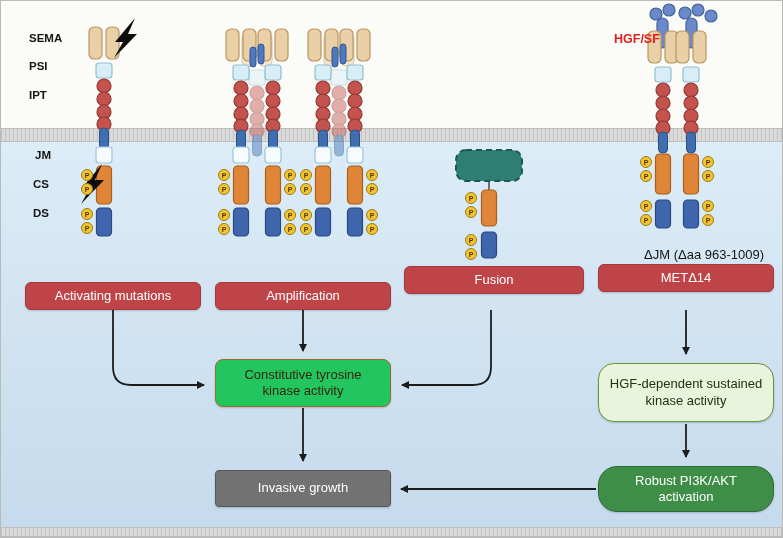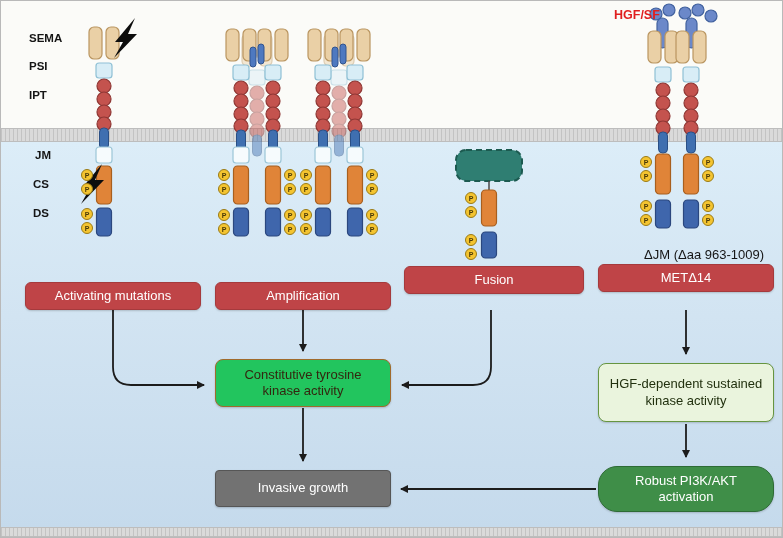--- a/index.html
+++ b/index.html
@@ -8,28 +8,28 @@
   .membrane{position:absolute;left:0;width:100%;height:14px;background-color:#dadada;
     background-image:repeating-linear-gradient(90deg,#c3c3c3 0 1px,transparent 1px 4px);
     border-top:1px solid #bdbdbd;border-bottom:1px solid #bdbdbd;box-sizing:border-box;}
   .membrane.top{top:127px;}
   .membrane.bottom{bottom:0;height:10px;}
   .cytoplasm{position:absolute;left:0;top:141px;width:100%;height:387px;
     background:linear-gradient(180deg,#dcedf8 0%,#d2e4f2 45%,#c5daec 100%);}
   svg.fig{position:absolute;left:0;top:0;z-index:2;}
   svg text{font-family:"Liberation Sans",sans-serif;}
   .domlabel{position:absolute;z-index:3;font-size:11.5px;color:#151515;font-weight:700;}
-  .hgf-label{position:absolute;z-index:3;font-size:12.5px;font-weight:bold;color:#e01f1f;}
+  .hgf-label{position:absolute;z-index:3;font-size:12.5px;font-weight:bold;color:#e01f1f;margin-top:24px;}
   .djm-label{position:absolute;z-index:3;font-size:13px;color:#151515;text-align:right;width:170px;}
   .fbox{position:absolute;z-index:3;display:flex;align-items:center;justify-content:center;
     text-align:center;border-radius:6px;box-sizing:border-box;line-height:1.25;
     box-shadow:0 1px 2px rgba(0,0,0,0.18);font-size:13px;padding:2px 8px;}
   .fbox.red{background:#bf4447;border:1px solid #a53a3d;color:#ffffff;}
   .fbox.tan{background:#22c55e;border:1.5px solid #a06a2c;color:#32octo;color:#33270f;border-radius:8px;}
-  .fbox.lgreen{background:#eaf4dd;border:1.5px solid #669540;color:#22310f;border-radius:8px;}
+  .fbox.lgreen{background:#eaf4dd;border:1.5px solid #669540;color:#22310f;border-radius:16px;}
   .fbox.gray{background:#727272;border:1px solid #565656;color:#ffffff;border-radius:4px;}
   .fbox.dgreen{background:#3f8e48;border:1px solid #2d6b35;color:#ffffff;border-radius:19px;}
 </style>
 </head>
 <body>
 
 <div class="canvas">
 
   <div class="extracellular"></div>
   <div class="membrane top"></div>

